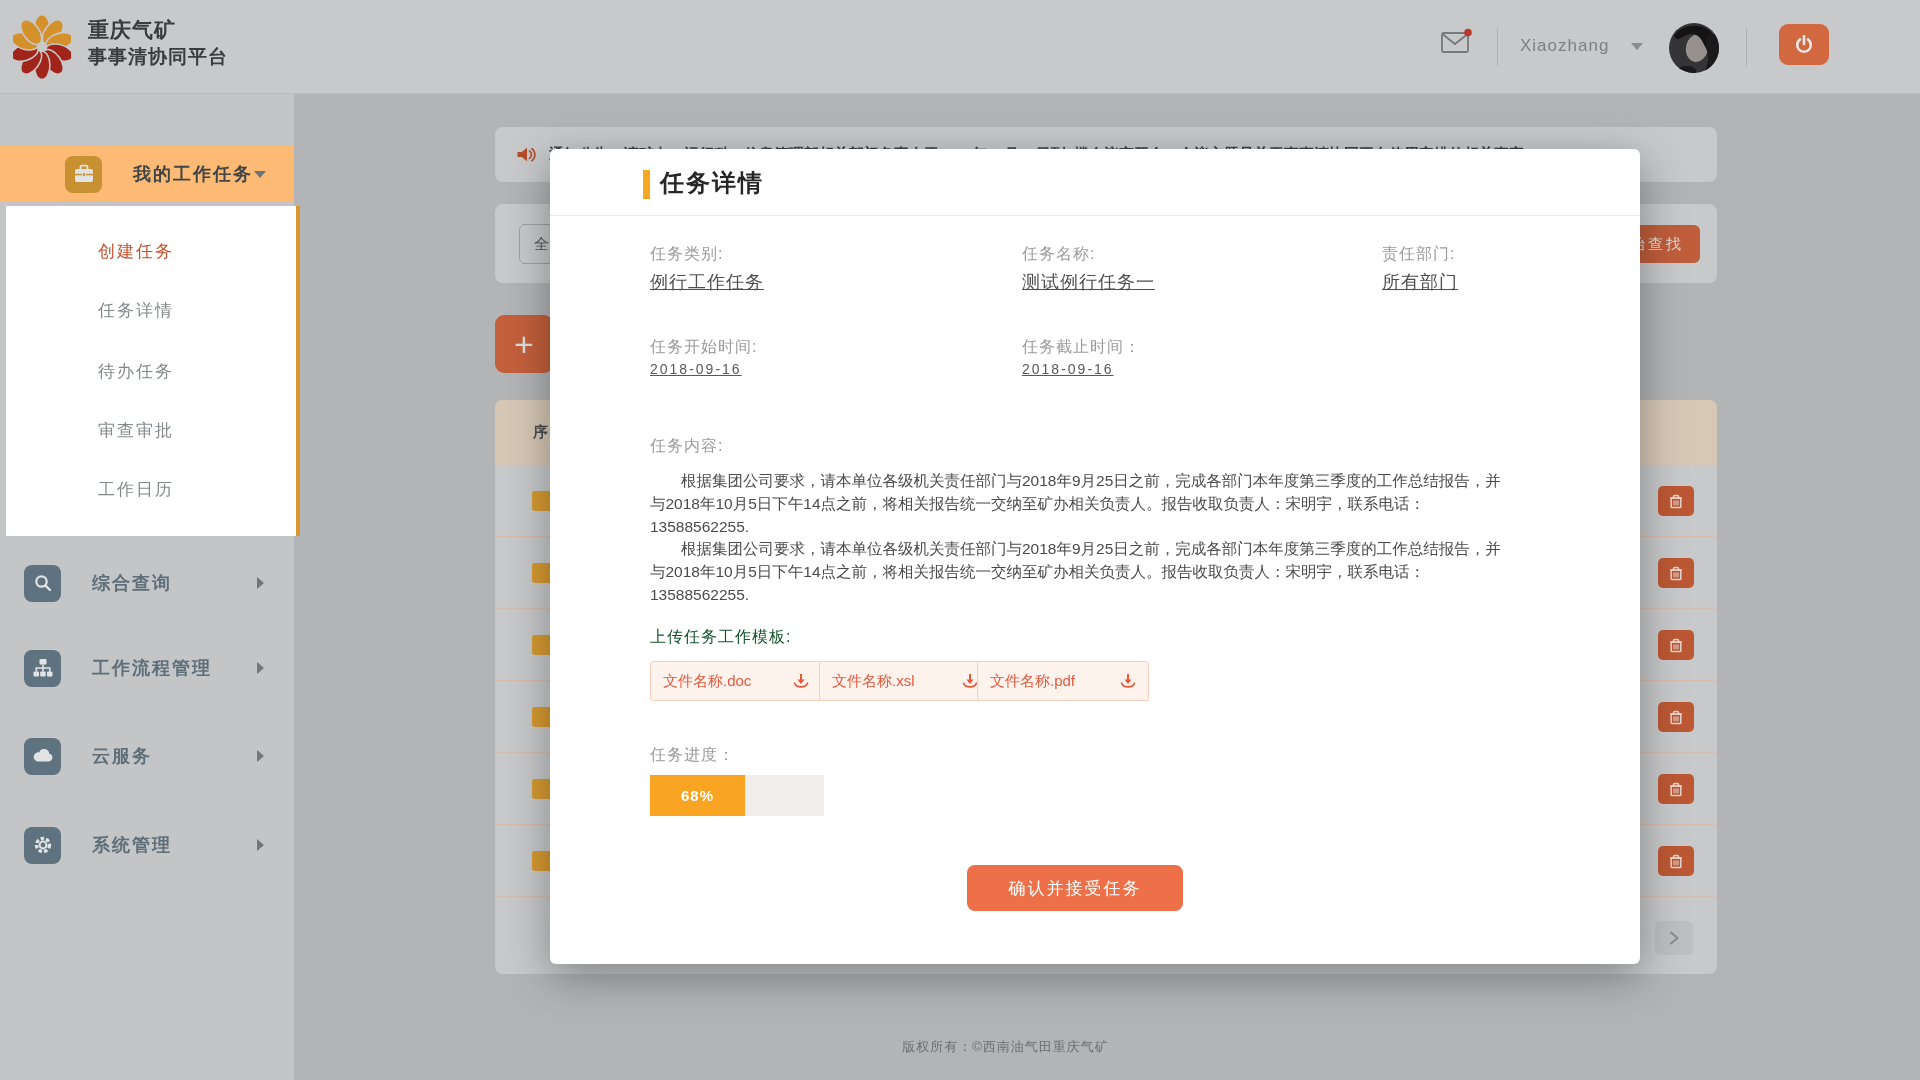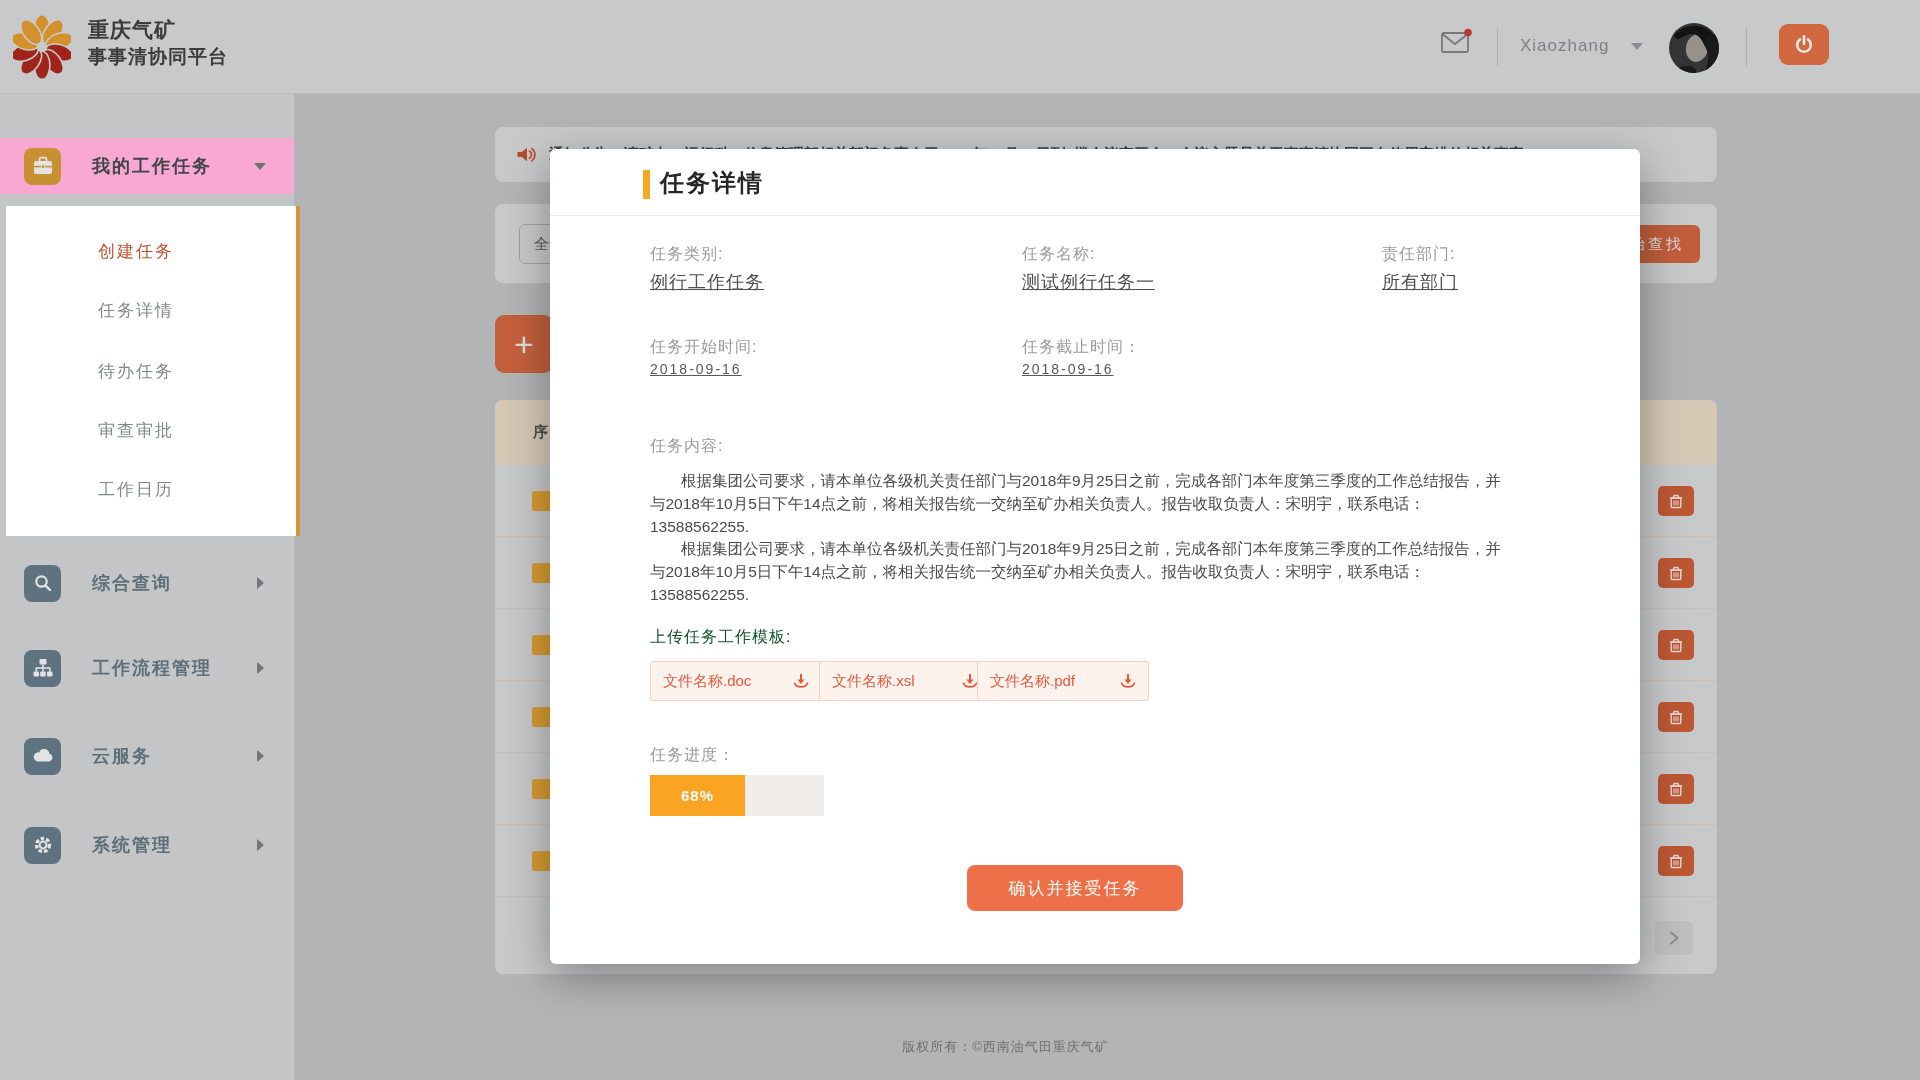--- a/index.html
+++ b/index.html
@@ -26,21 +26,21 @@
   .sidebar { position:absolute; left:0; top:94px; width:294px; height:986px; background:#C3C5C6; z-index:2; }
   .nav-parent { position:absolute; left:0; width:294px; height:56px; display:flex; align-items:center; padding-left:24px; cursor:pointer; }
   .nav-parent .tile { width:37px; height:37px; border-radius:8px; display:flex; align-items:center; justify-content:center; flex:0 0 auto; }
   .tile.amber { background:#C79030; }
   .tile.slate { background:#5E7280; }
   .nav-parent .lbl { margin-left:31px; font-size:18px; letter-spacing:2px; }
   .nav-parent.dark .lbl { color:#3F4548; font-weight:700; }
   .nav-parent.slatetext .lbl { color:#5F6F7A; font-weight:700; }
   .nav-parent .caret-down { position:absolute; right:28px; margin:0; border-left-width:6px; border-right-width:6px; border-top:7px solid #6E7376; }
   .arrow-right { position:absolute; right:30px; width:0; height:0; border-top:6px solid transparent; border-bottom:6px solid transparent; border-left:7px solid #71767A; }
-  .mytasks { top:44px; background:#f9a8d4; }
+  .mytasks { top:52px; background:#fdba74;justify-content:center; }
   .submenu { position:absolute; left:6px; top:112px; width:294px; height:330px; background:#ffffff; }
   .submenu .accent { position:absolute; right:0; top:0; width:4px; height:330px; background:#D9952F; }
   .subitem { position:absolute; left:92px; height:24px; font-size:17px; letter-spacing:2px; color:#85888A; cursor:pointer; }
   .subitem.active { color:#C1512E; }
   .sub-0 { top:34px; } .sub-1 { top:93px; } .sub-2 { top:154px; } .sub-3 { top:213px; } .sub-4 { top:272px; }
   .nav-query { top:461px; } .nav-workflow { top:546px; } .nav-cloud { top:634px; } .nav-system { top:723px; }
 
   
   .card { position:absolute; background:#C8C9CA; border-radius:8px; }
   .notice-card { left:495px; top:127px; width:1222px; height:55px; display:flex; align-items:center; padding:0 20px; }

